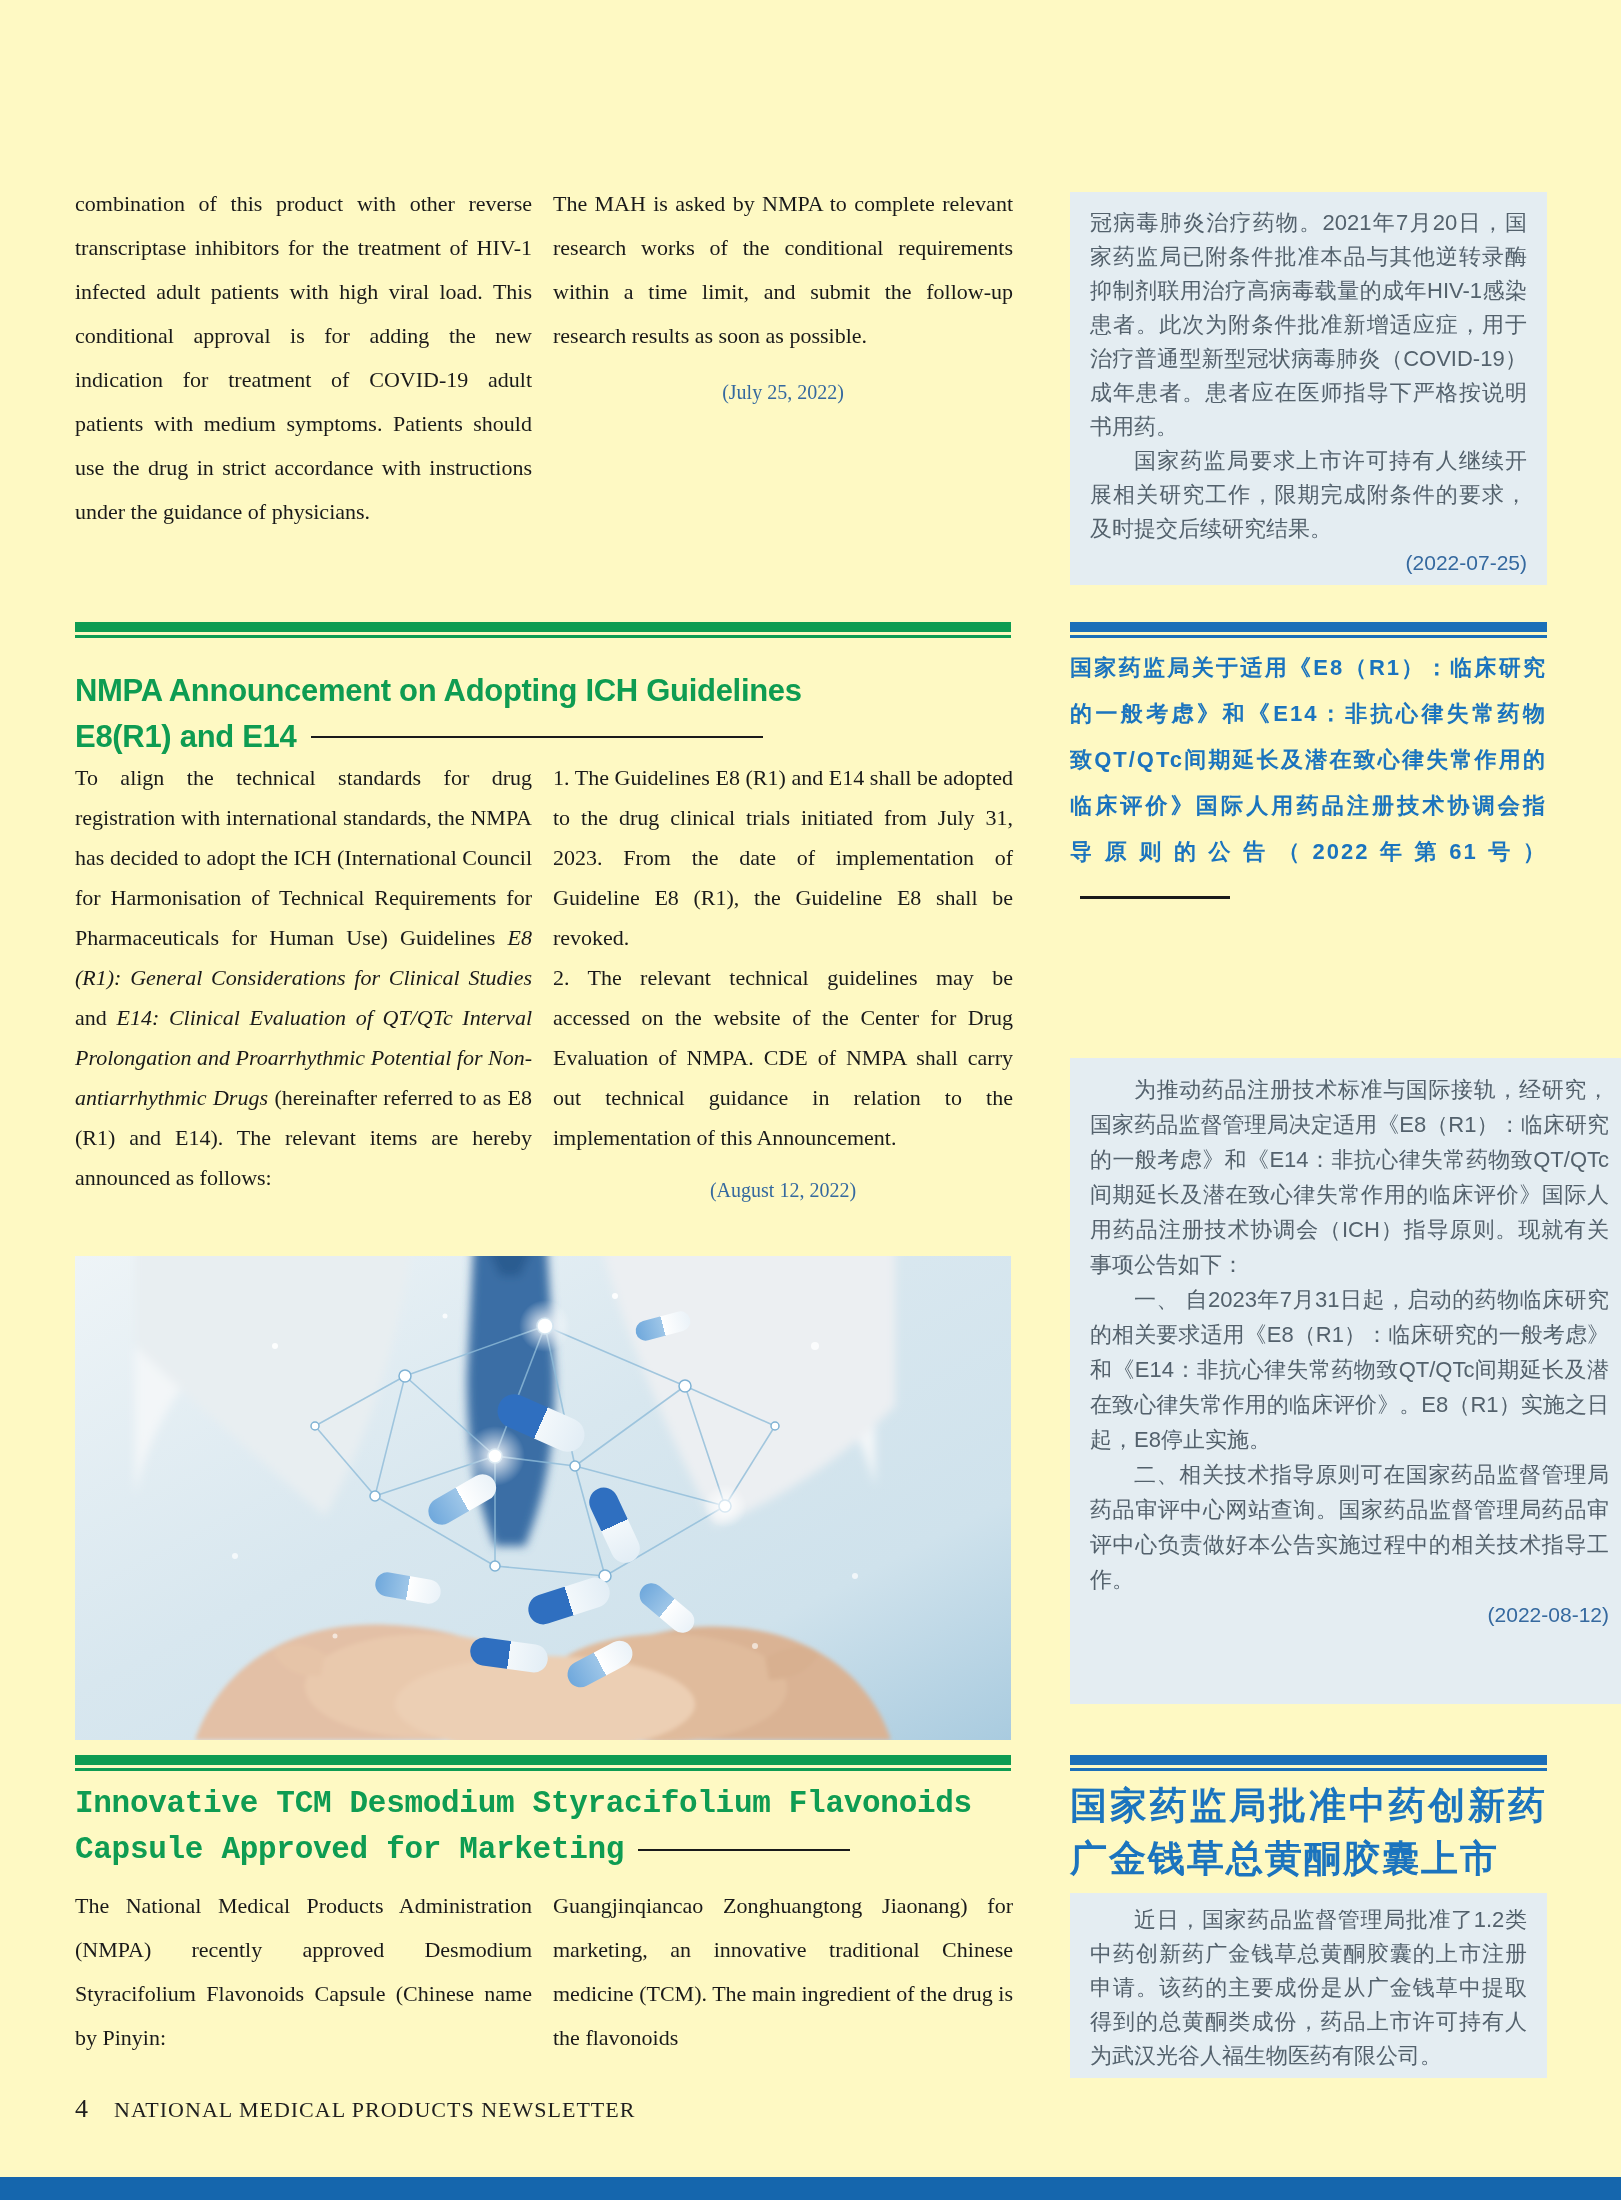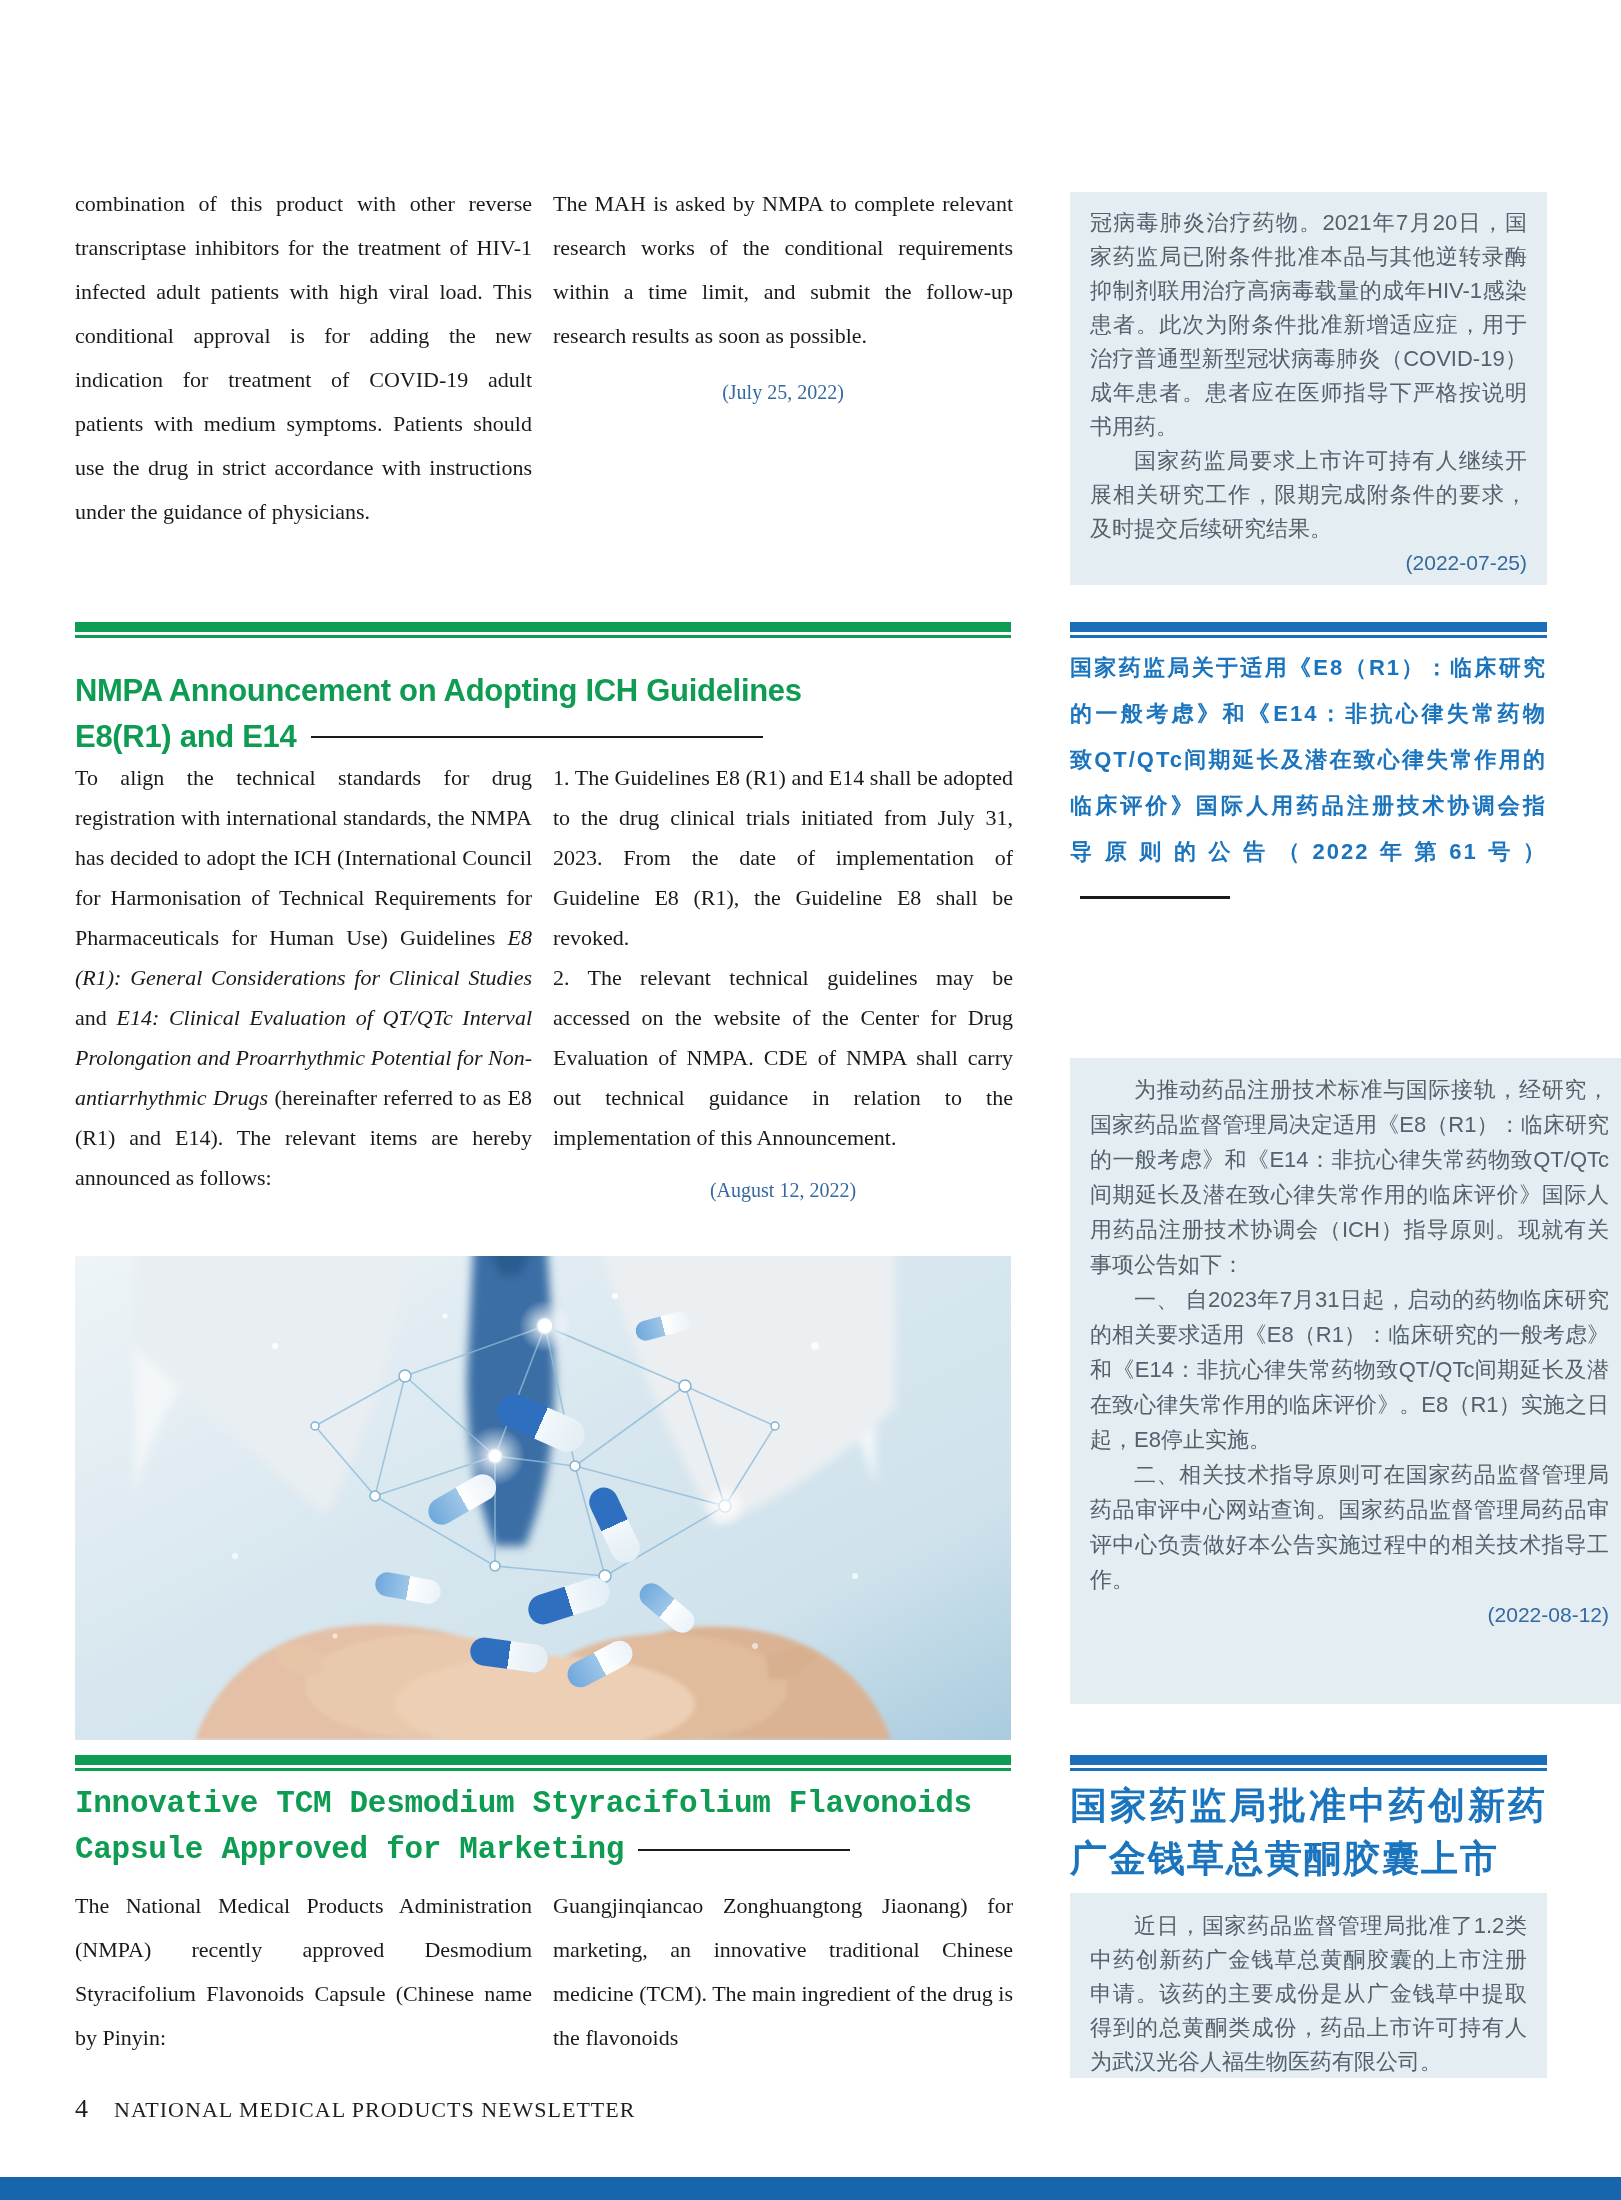--- a/index.html
+++ b/index.html
@@ -1,17 +1,17 @@
 <!DOCTYPE html>
 <html><head>
 <meta charset="utf-8">
 <style>
   html,body{margin:0;padding:0;background:#9a9a9a;}
   .page{
-    position:relative;width:1621px;height:2200px;background:#ffffff;
+    position:relative;width:1621px;height:2200px;background:#fef9c3;
     font-family:"Liberation Serif", serif;color:#1a1a1a;overflow:hidden;
     margin:0 auto;
   }
   
   .ebody{font-size:22px;line-height:44px;text-align:justify;}
   .ebody p{margin:0;}
   .ebody-mid{font-size:22px;line-height:40px;text-align:justify;}
   .ebody-mid p{margin:0;}
   .date-en{color:#35699f;font-size:20px;text-align:center;margin-top:12px;}
   
@@ -264,21 +264,21 @@
   <div class="dbar" style="left:1070px;top:1755px;width:477px;">
     <div class="thick blue-bg"></div>
       <div class="thin blue-bg"></div>
   </div>
 
   <div class="cnhead cnhead-bот" style="left:1070px;top:1779px;width:477px;">
     <span>国家药监局批准中药创新药广金钱草总黄酮胶囊上市</span>
   </div>
 
   <div class="cnbox" style="left:1070px;top:1893px;width:477px;height:185px;line-height:34px;">
-    <div class="inner" style="padding-top:16px;">
+    <div class="inner" style="padding-top:10px;">
       <p class="cn-indent">近日，国家药品监督管理局批准了1.2类中药创新药广金钱草总黄酮胶囊的上市注册申请。该药的主要成份是从广金钱草中提取得到的总黄酮类成份，药品上市许可持有人为武汉光谷人福生物医药有限公司。</p>
     </div>
   </div>
 
   <div class="footer">
     <span class="pnum">4</span>
     <span class="ptitle">NATIONAL MEDICAL PRODUCTS NEWSLETTER</span>
   </div>
   <div class="botbar"></div>
 

